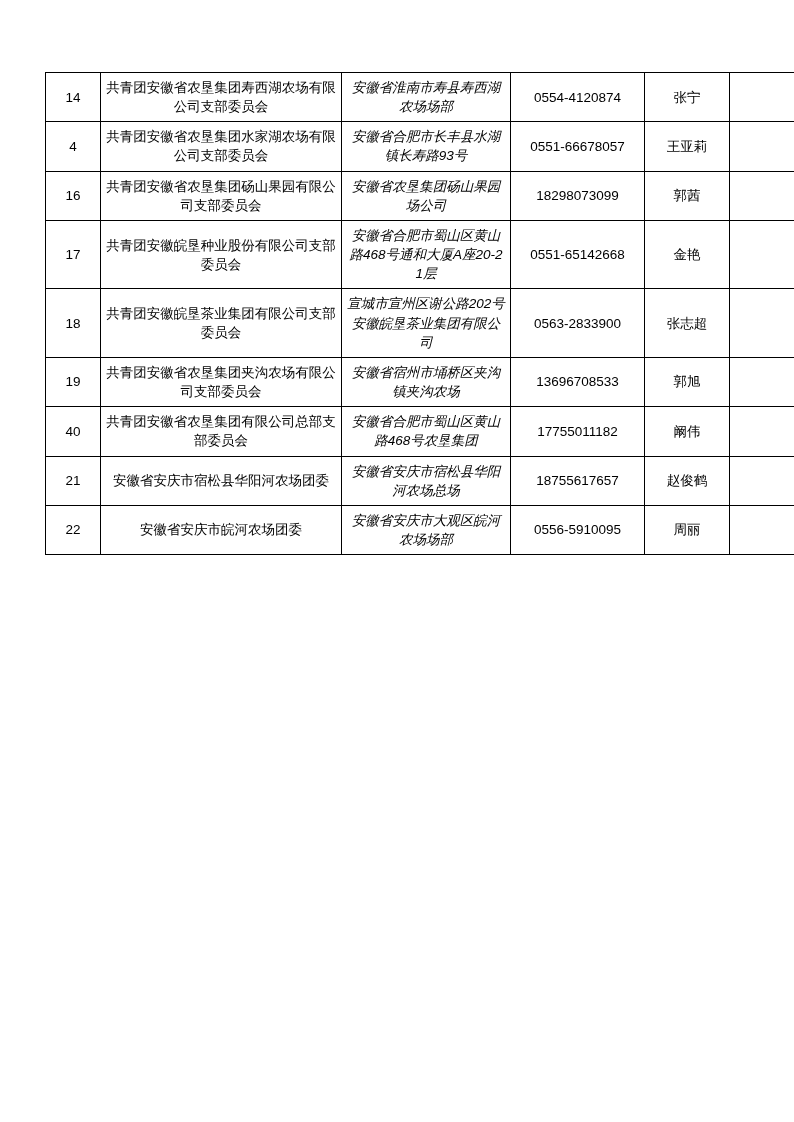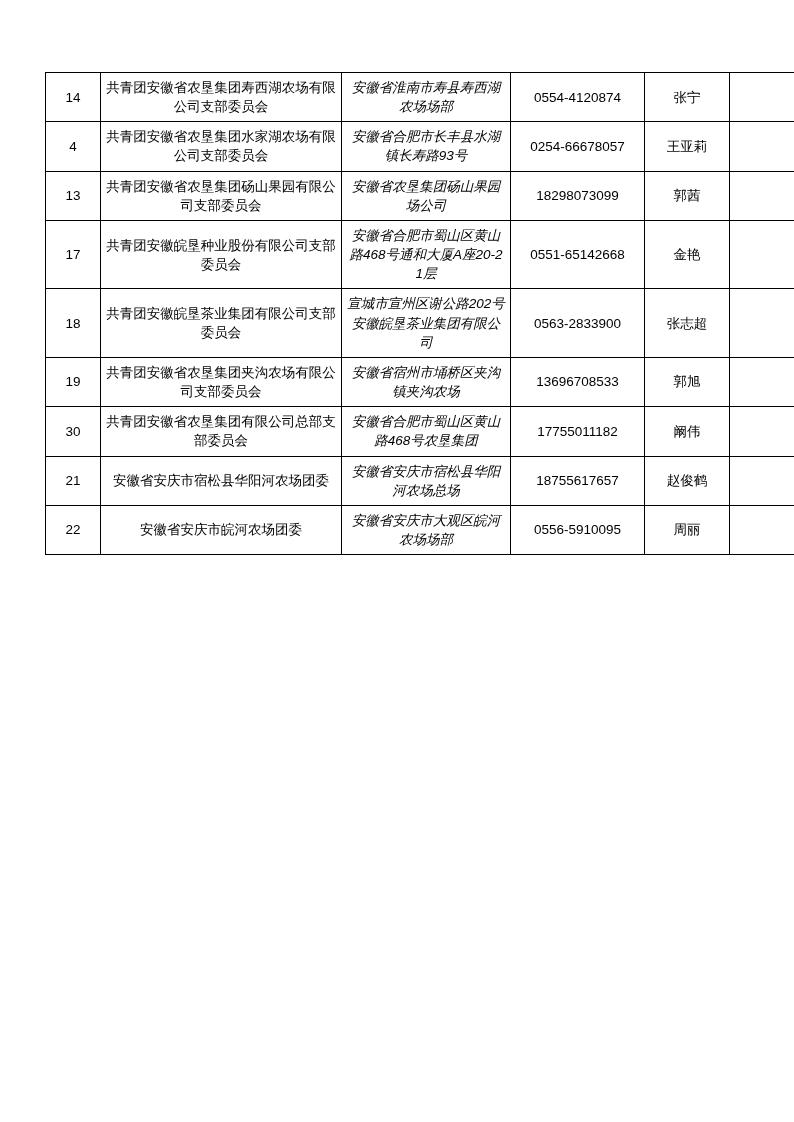--- a/index.html
+++ b/index.html
@@ -57,26 +57,26 @@
         <td class="col-org">共青团安徽省农垦集团寿西湖农场有限公司支部委员会</td>
         <td class="col-addr">安徽省淮南市寿县寿西湖农场场部</td>
         <td class="col-phone">0554-4120874</td>
         <td class="col-person">张宁</td>
         <td class="col-extra"></td>
       </tr>
       <tr>
         <td class="col-index">4</td>
         <td class="col-org">共青团安徽省农垦集团水家湖农场有限公司支部委员会</td>
         <td class="col-addr">安徽省合肥市长丰县水湖镇长寿路93号</td>
-        <td class="col-phone">0254-66678057</td>
+        <td class="col-phone">0551-66678057</td>
         <td class="col-person">王亚莉</td>
         <td class="col-extra"></td>
       </tr>
       <tr>
-        <td class="col-index">13</td>
+        <td class="col-index">16</td>
         <td class="col-org">共青团安徽省农垦集团砀山果园有限公司支部委员会</td>
         <td class="col-addr">安徽省农垦集团砀山果园场公司</td>
         <td class="col-phone">18298073099</td>
         <td class="col-person">郭茜</td>
         <td class="col-extra"></td>
       </tr>
       <tr>
         <td class="col-index">17</td>
         <td class="col-org">共青团安徽皖垦种业股份有限公司支部委员会</td>
         <td class="col-addr">安徽省合肥市蜀山区黄山路468号通和大厦A座20-21层</td>
@@ -94,21 +94,21 @@
       </tr>
       <tr>
         <td class="col-index">19</td>
         <td class="col-org">共青团安徽省农垦集团夹沟农场有限公司支部委员会</td>
         <td class="col-addr">安徽省宿州市埇桥区夹沟镇夹沟农场</td>
         <td class="col-phone">13696708533</td>
         <td class="col-person">郭旭</td>
         <td class="col-extra"></td>
       </tr>
       <tr>
-        <td class="col-index">30</td>
+        <td class="col-index">40</td>
         <td class="col-org">共青团安徽省农垦集团有限公司总部支部委员会</td>
         <td class="col-addr">安徽省合肥市蜀山区黄山路468号农垦集团</td>
         <td class="col-phone">17755011182</td>
         <td class="col-person">阚伟</td>
         <td class="col-extra"></td>
       </tr>
       <tr>
         <td class="col-index">21</td>
         <td class="col-org">安徽省安庆市宿松县华阳河农场团委</td>
         <td class="col-addr">安徽省安庆市宿松县华阳河农场总场</td>

